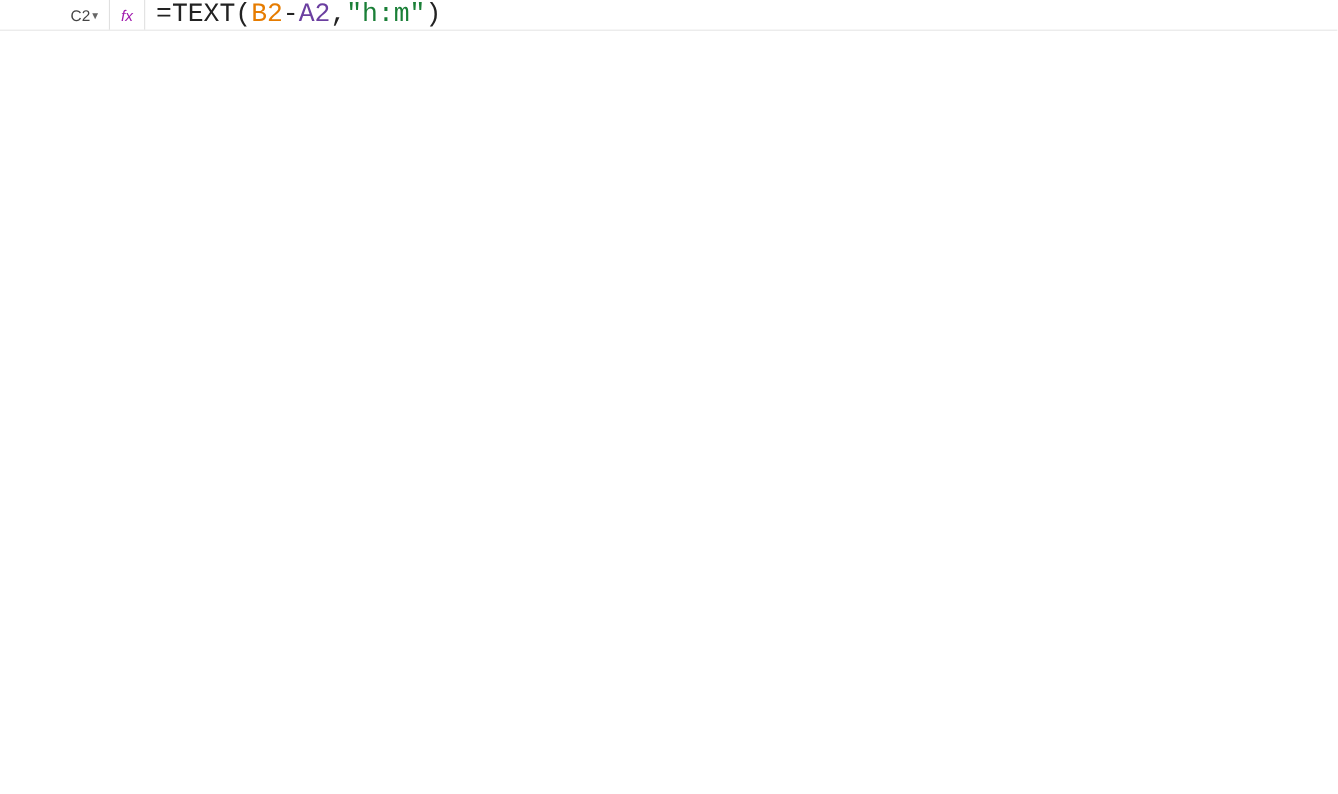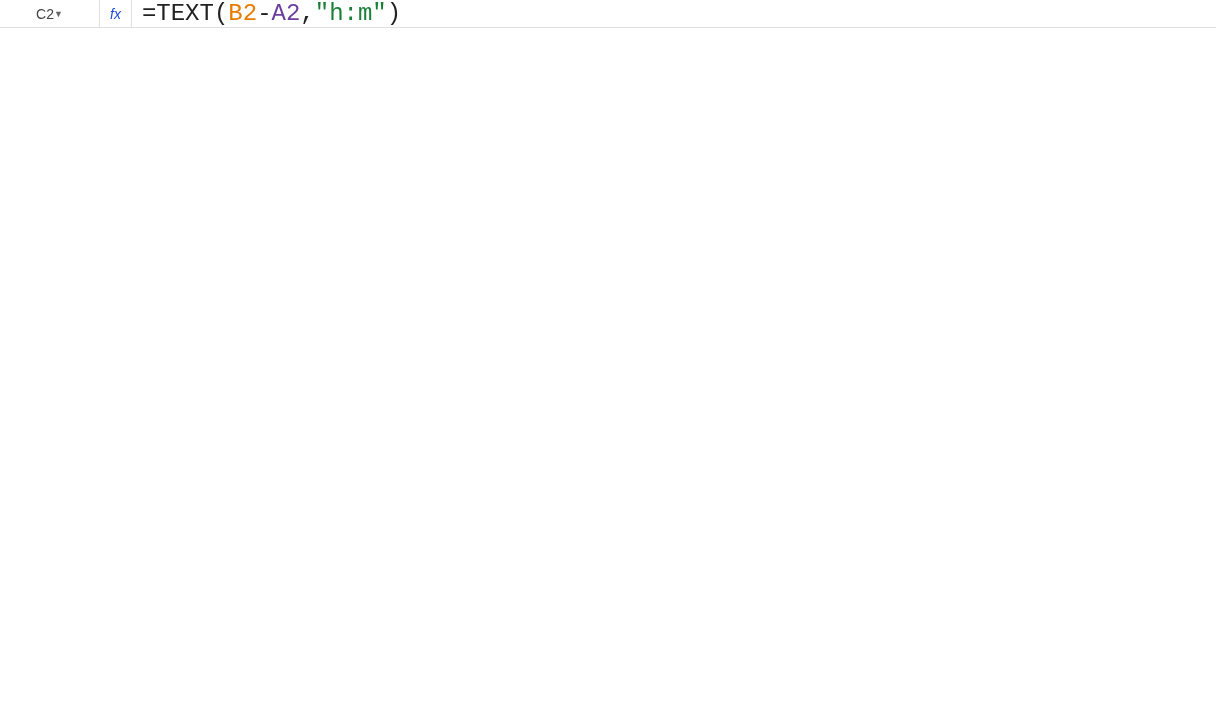--- a/index.html
+++ b/index.html
@@ -16,31 +16,31 @@
     border-bottom: 1px solid #e0e0e0;
     font-size: 14px;
   }
   .name-box {
     width: 100px;
     padding: 0 8px;
     color: #444;
     font-size: 14px;
     display: flex;
     align-items: center;
-    justify-content: center;
+    justify-content: flex-end;
     border-right: 1px solid #e0e0e0;
     height: 100%;
   }
   .name-box .dropdown-arrow {
     font-size: 9px;
     color: #666;
   }
   .fx-label {
     padding: 0 10px;
-    color: #1d4ed8;
+    color: #a21caf;
     font-style: italic;
     font-size: 14px;
     border-right: 1px solid #e0e0e0;
     height: 100%;
     display: flex;
     align-items: center;
   }
   .formula-input {
     flex: 1;
     padding: 0 10px;

